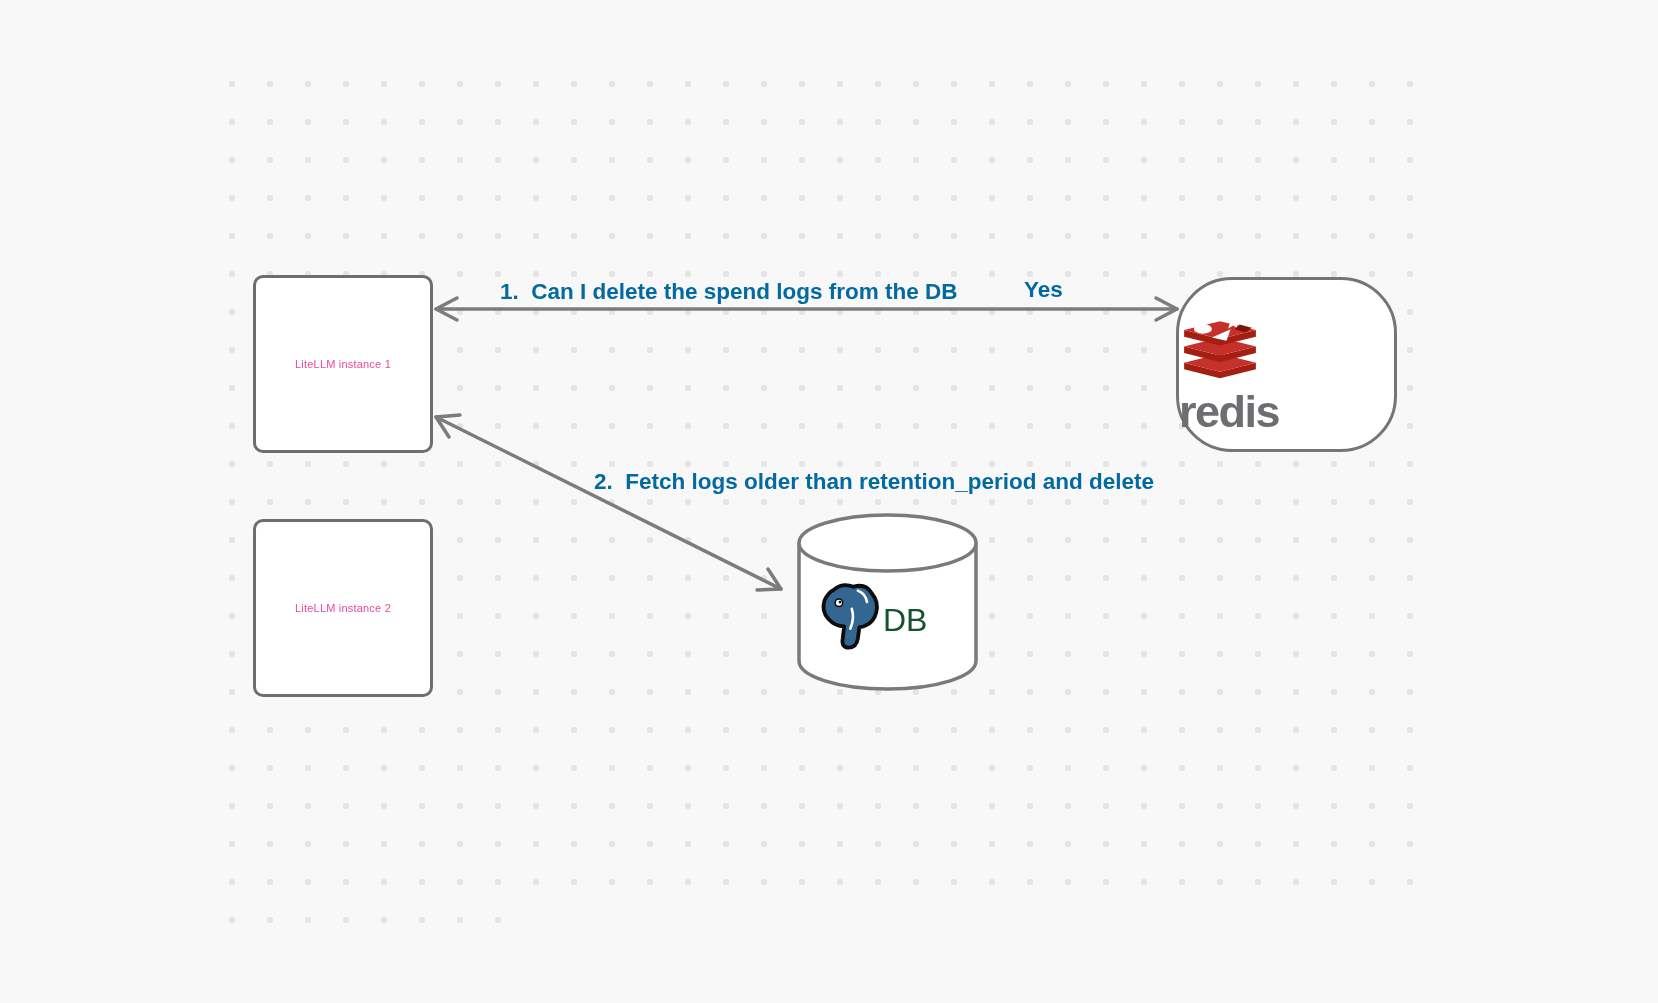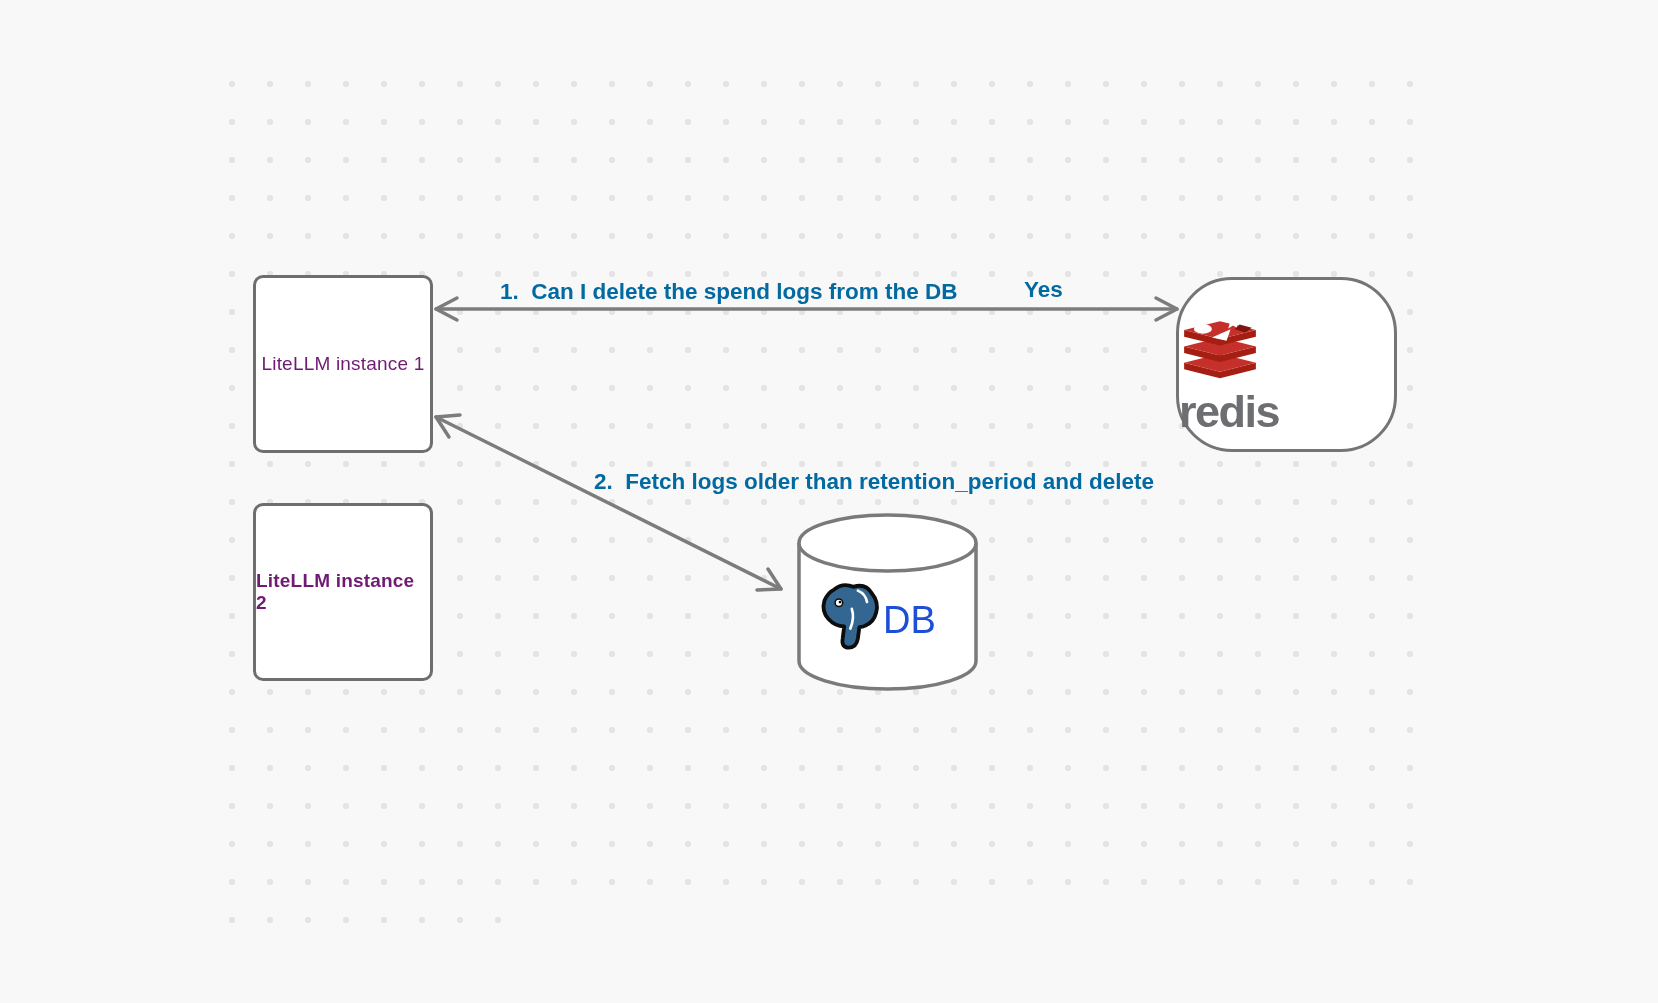--- a/index.html
+++ b/index.html
@@ -38,26 +38,26 @@
     height: 178px;
     box-sizing: border-box;
     background: #ffffff;
     border: 3.5px solid #6e6e6e;
     border-radius: 10px;
     display: flex;
     align-items: center;
     justify-content: center;
   }
   .inst-box .inst-label {
-    font-size: 19px;
-    color: #701a75;
+    font-size: 11px;
+    color: #ec4899;
     letter-spacing: 0.2px;
   }
   #inst1 { top: 275px; }
-  #inst2 { top: 503px; font-weight: bold; }
+  #inst2 { top: 519px; }
   #inst3 { top: 755px; }
 
   .redis-node {
     position: absolute;
     left: 1176px;
     top: 277px;
     width: 221px;
     height: 175px;
     box-sizing: border-box;
     background: #ffffff;
@@ -85,23 +85,23 @@
   }
   .db-content {
     position: absolute;
     left: 810px;
     top: 580px;
     height: 76px;
     display: flex;
     align-items: center;
   }
   .db-label {
-    font-size: 38px;
+    font-size: 32px;
     font-weight: 500;
-    color: #1d4ed8;
+    color: #14532d;
     line-height: 1;
     margin-left: -3px;
     padding-top: 3px;
   }
 
   .conn-label {
     position: absolute;
     font-size: 22.5px;
     font-weight: 700;
     color: #0369a1;

